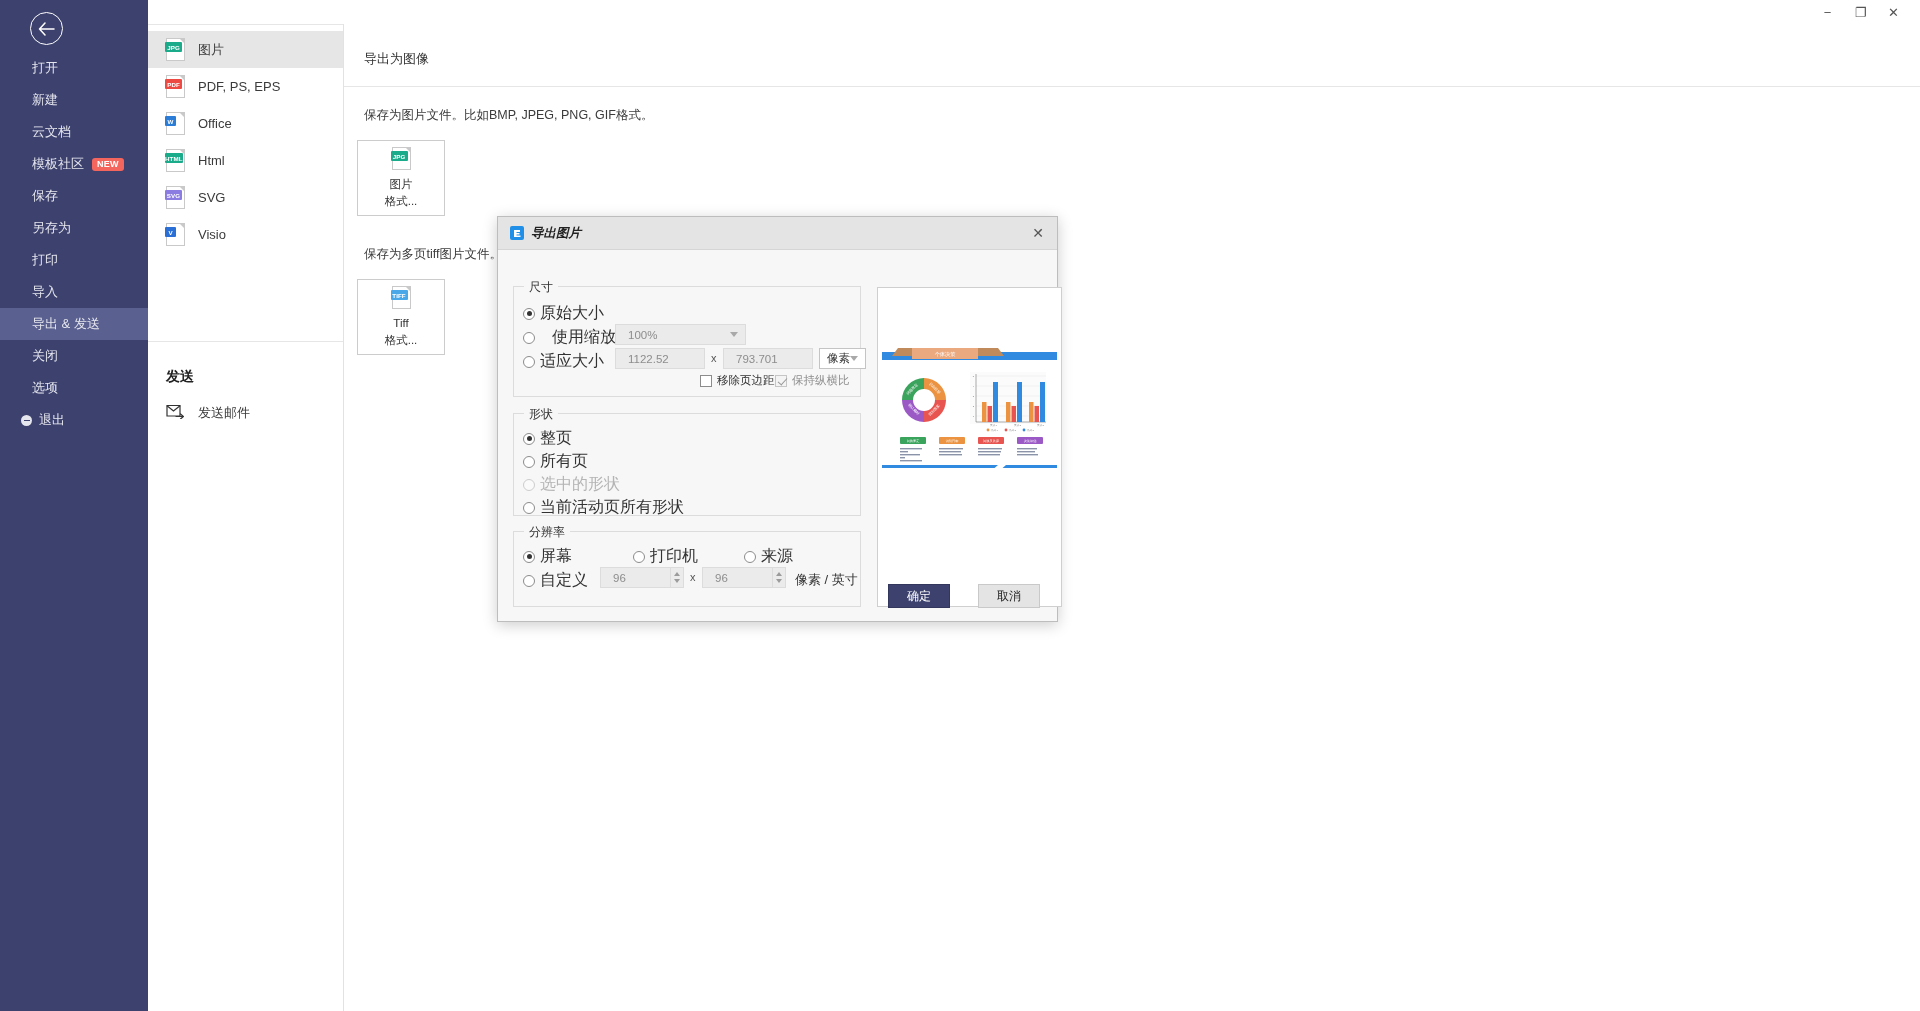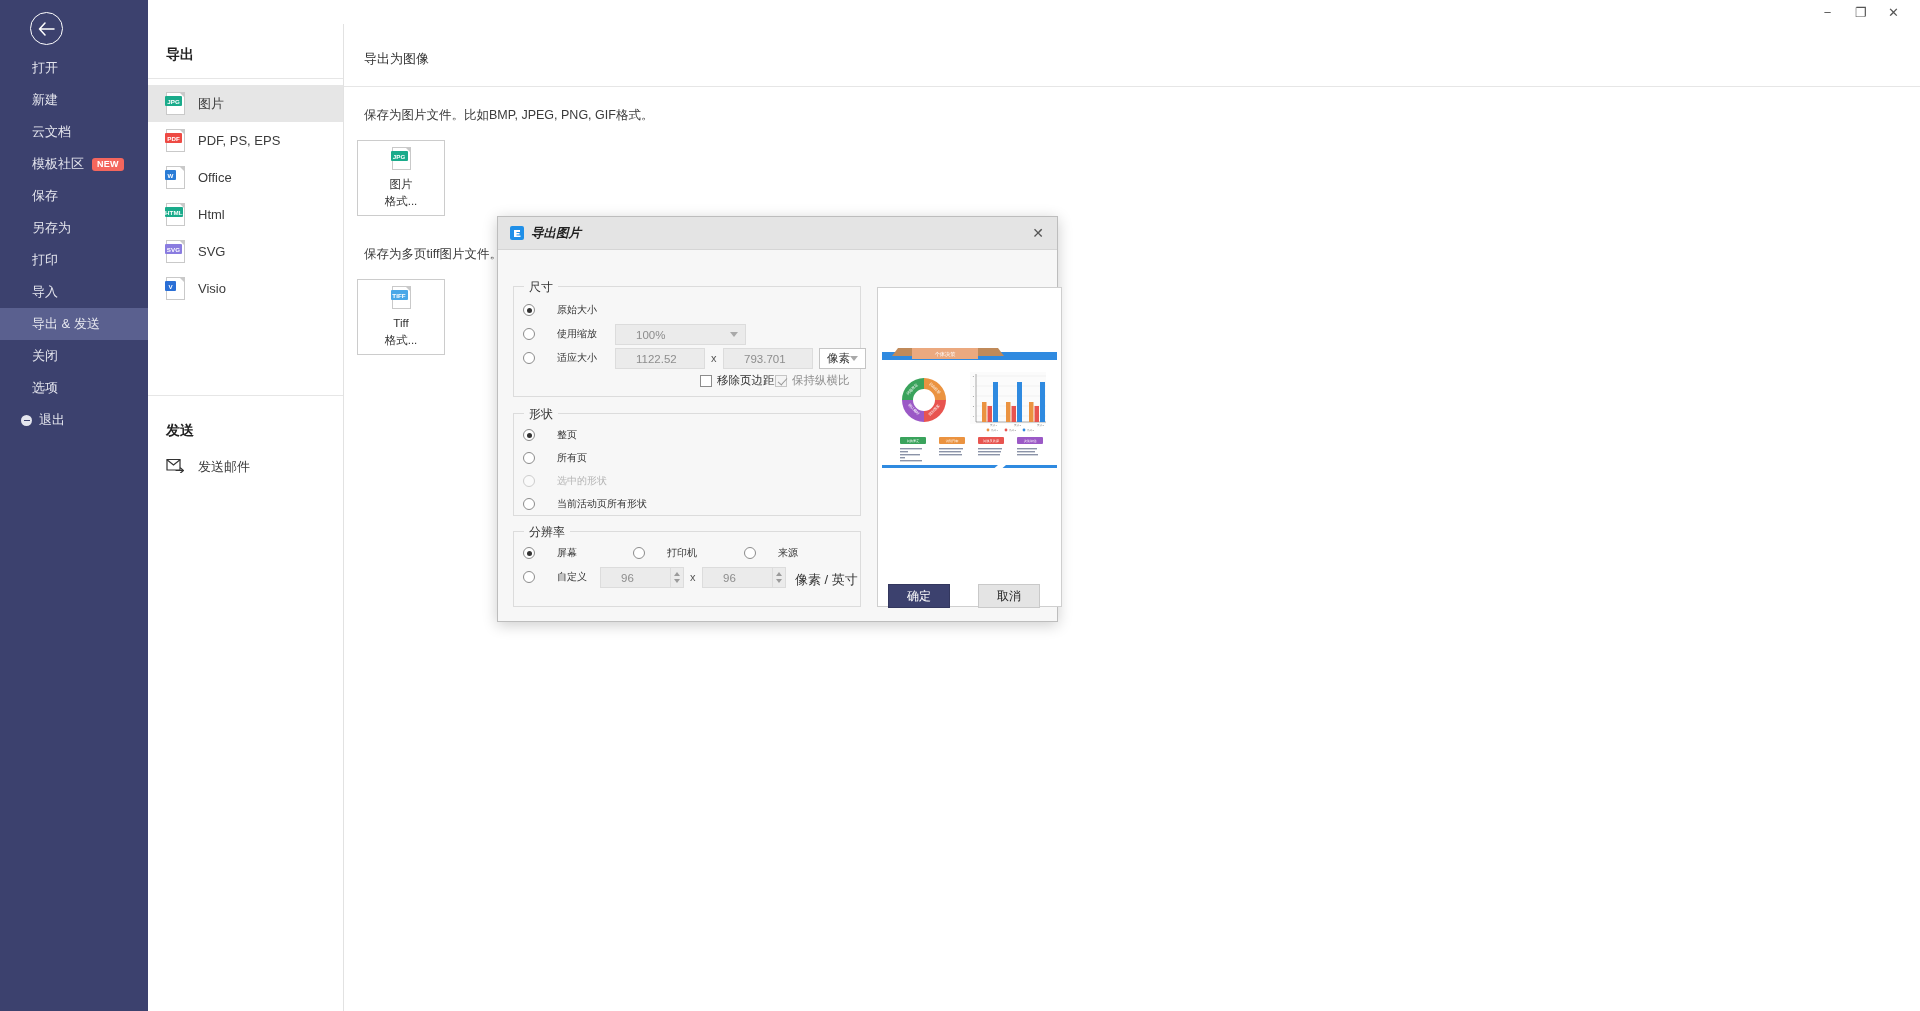--- a/index.html
+++ b/index.html
@@ -165,26 +165,26 @@
   .radio-row { position: absolute; display: flex; align-items: center; }
   .radio {
     width: 12px; height: 12px; border-radius: 50%; border: 1px solid #8c8c8c;
     background: #fff; position: relative; flex: none; cursor: pointer;
   }
   .radio.checked::after {
     content: ""; position: absolute; left: 2.5px; top: 2.5px; width: 5px; height: 5px;
     border-radius: 50%; background: #333;
   }
   .radio.disabled { border-color: #cdcdcd; background: #fafafa; cursor: default; }
-  .rlabel { font-size: 10px; color: #333; margin-left: 22px; white-space: nowrap; }
+  .rlabel { font-size: 16px; color: #333; margin-left: 5px; white-space: nowrap; }
   .rlabel.disabled { color: #b4b4b4; }
 
   .inp {
     height: 21px; background: #ebebeb; border: 1px solid #dcdcdc;
-    font-size: 11.5px; color: #8d8d8d; display: flex; align-items: center; padding-left: 20px;
+    font-size: 11.5px; color: #8d8d8d; display: flex; align-items: center; padding-left: 12px;
   }
   .sel-arrow {
     margin-left: auto; margin-right: 7px; width: 0; height: 0;
     border-left: 4px solid transparent; border-right: 4px solid transparent;
     border-top: 5px solid #a9a9a9;
   }
   .spinner {
     margin-left: auto; width: 13px; height: 19px; border-left: 1px solid #dcdcdc;
     display: flex; flex-direction: column; align-items: center; justify-content: center; gap: 3px;
   }
@@ -294,21 +294,20 @@
         <span>选项</span>
       </div>
       <div class="nav-item" style="padding-left:21px;">
         <span class="exit-icon"></span>
         <span>退出</span>
       </div>
     </div>
   </div>
 
   <div class="export-col">
-    <div class="col-heading">导出</div>
     <div class="col-sep"></div>
 
     <div class="fmt-list">
       <div class="fmt-item active">
         <span class="fileicon">
           <span class="sheet"></span>
             <span class="tag tag-jpg">JPG</span>
         </span>
         <span>图片</span>
       </div>
@@ -404,21 +403,21 @@
     <div class="dlg-body">
 
       <div class="group g-size">
         <span class="g-legend">尺寸</span>
 
         <div class="radio-row" style="left:9px; top:16px;">
           <span class="radio checked"></span>
           <span class="rlabel">原始大小</span>
         </div>
 
-        <div class="radio-row" style="left:9px; top:40px;">
+        <div class="radio-row" style="left:9px; top:40px;gap:12px;">
           <span class="radio"></span>
           <span class="rlabel">使用缩放</span>
         </div>
         <div class="inp" style="position:absolute; left:101px; top:37px; width:131px;">
           <span>100%</span>
           <span class="sel-arrow"></span>
         </div>
 
         <div class="radio-row" style="left:9px; top:64px;">
           <span class="radio"></span>

